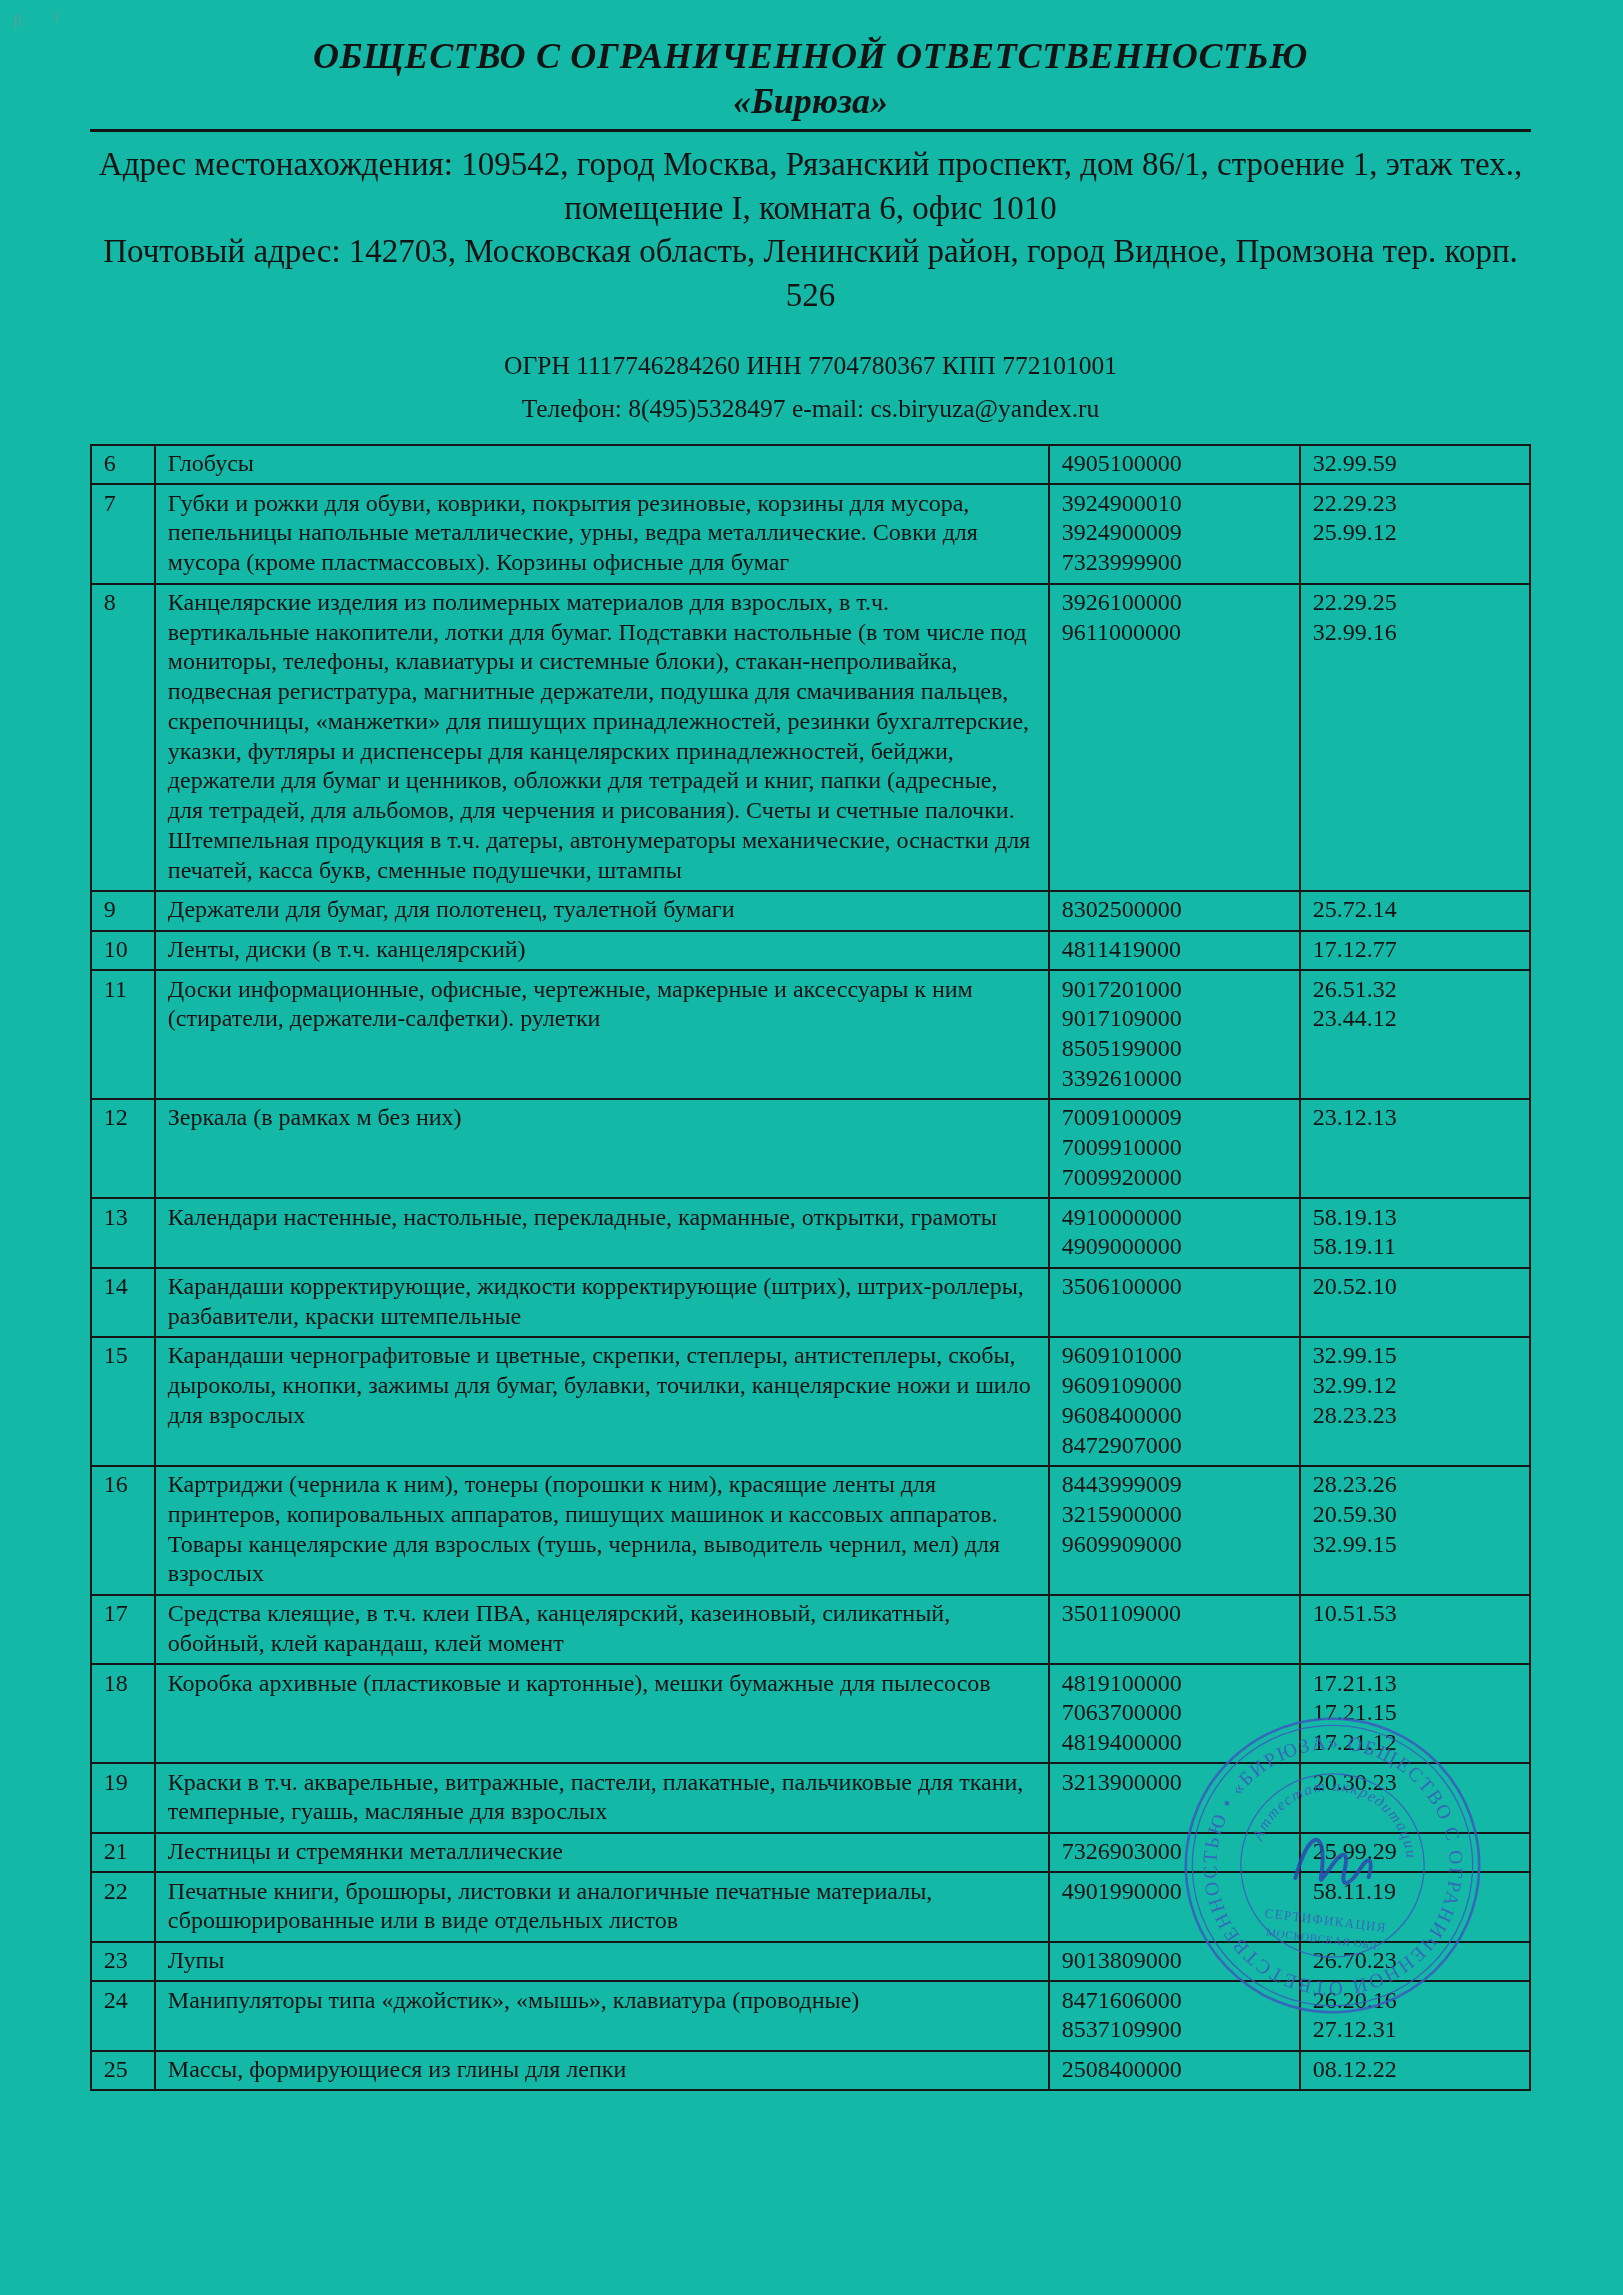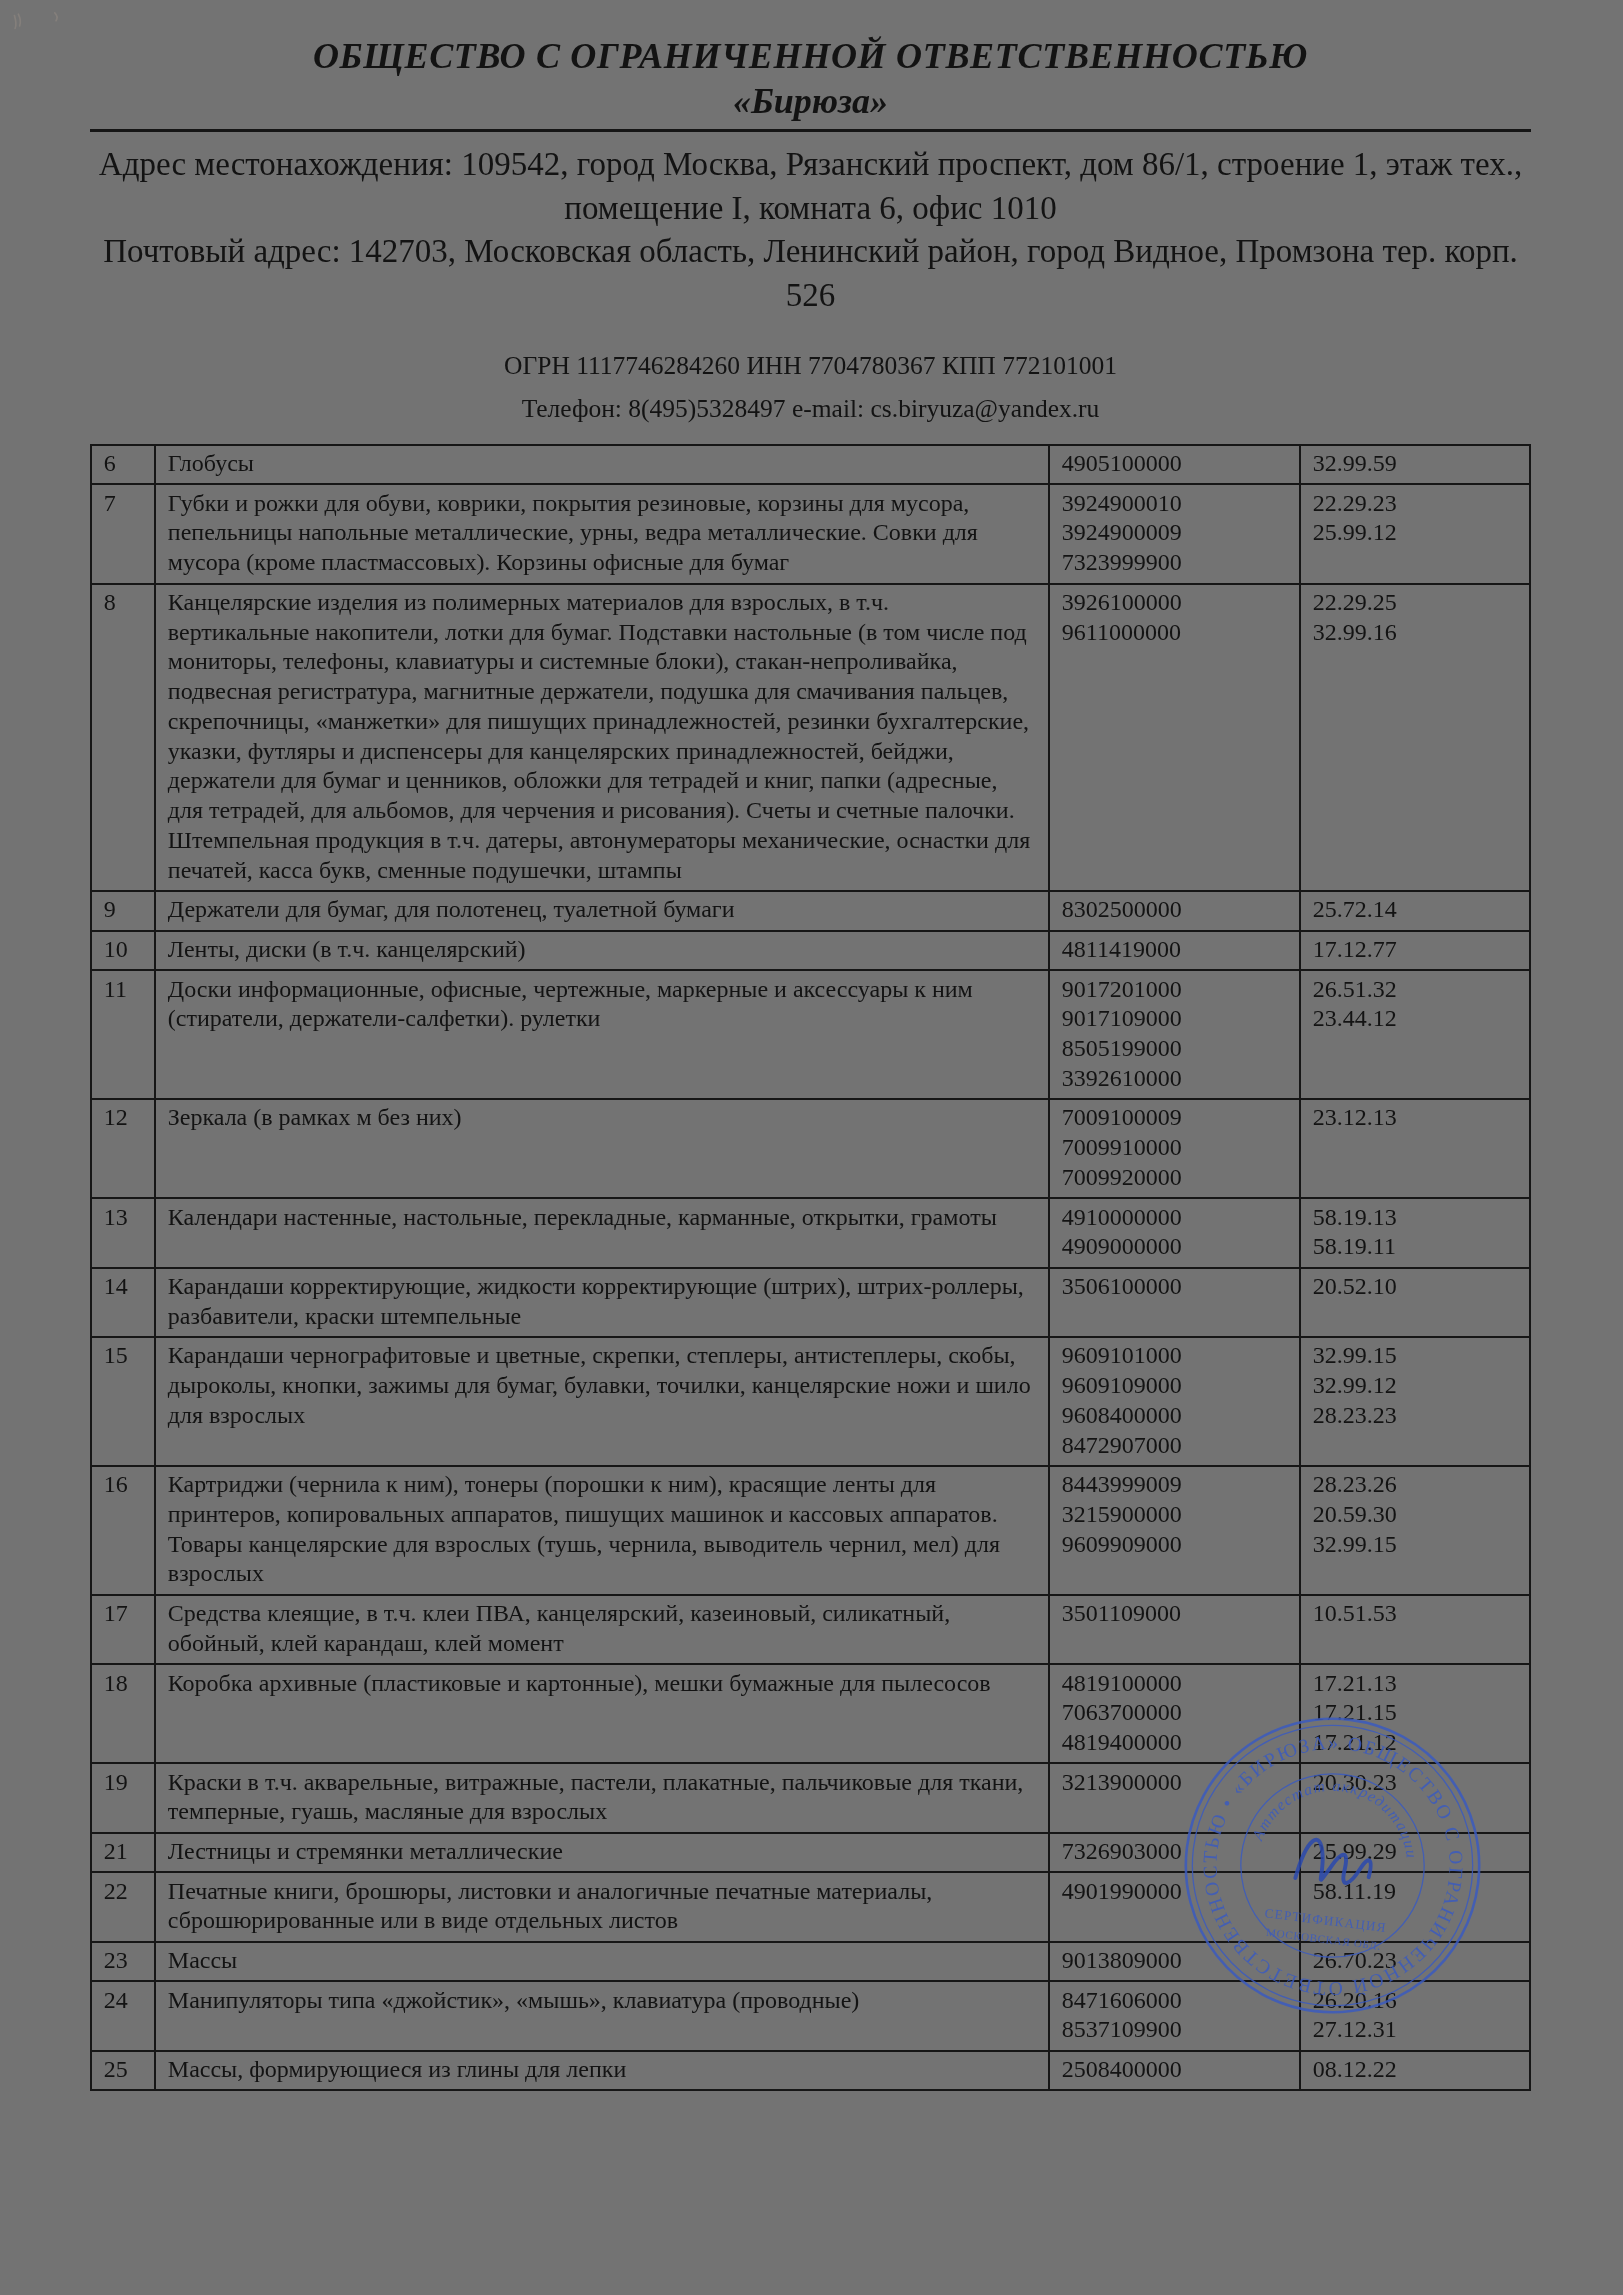--- a/index.html
+++ b/index.html
@@ -1,21 +1,21 @@
 <!DOCTYPE html>
 <html style="font-size:10.5px"><head>
 <meta charset="utf-8">
 <style>
   * { margin:0; padding:0; box-sizing:border-box; }
   html,body { background:#9a9a9a; }
   .page {
     position:relative;
     width:1623px; height:2295px;
     margin:0 auto;
-    background:#737373;
+    background:#14b8a6;
     font-family:"Liberation Serif", serif;
     color:#131313;
     overflow:hidden;
   }
   .content { padding:35px 92px 0 90px; }
 
   .pen-scribble {
     position:absolute; left:9.2px; top:9.2px; width:59px; height:26px;
     opacity:.45;
   }
@@ -264,21 +264,21 @@
             <td class="col-desc">Печатные книги, брошюры, листовки и аналогичные печатные материалы, сброшюрированные или в виде отдельных листов</td>
             <td class="col-codes">
               <div class="code-line">4901990000</div>
             </td>
             <td class="col-okpd">
               <div class="okpd-line">58.11.19</div>
             </td>
           </tr>
           <tr>
             <td class="col-num">23</td>
-            <td class="col-desc">Массы</td>
+            <td class="col-desc">Лупы</td>
             <td class="col-codes">
               <div class="code-line">9013809000</div>
             </td>
             <td class="col-okpd">
               <div class="okpd-line">26.70.23</div>
             </td>
           </tr>
           <tr>
             <td class="col-num">24</td>
             <td class="col-desc">Манипуляторы типа «джойстик», «мышь», клавиатура (проводные)</td>

